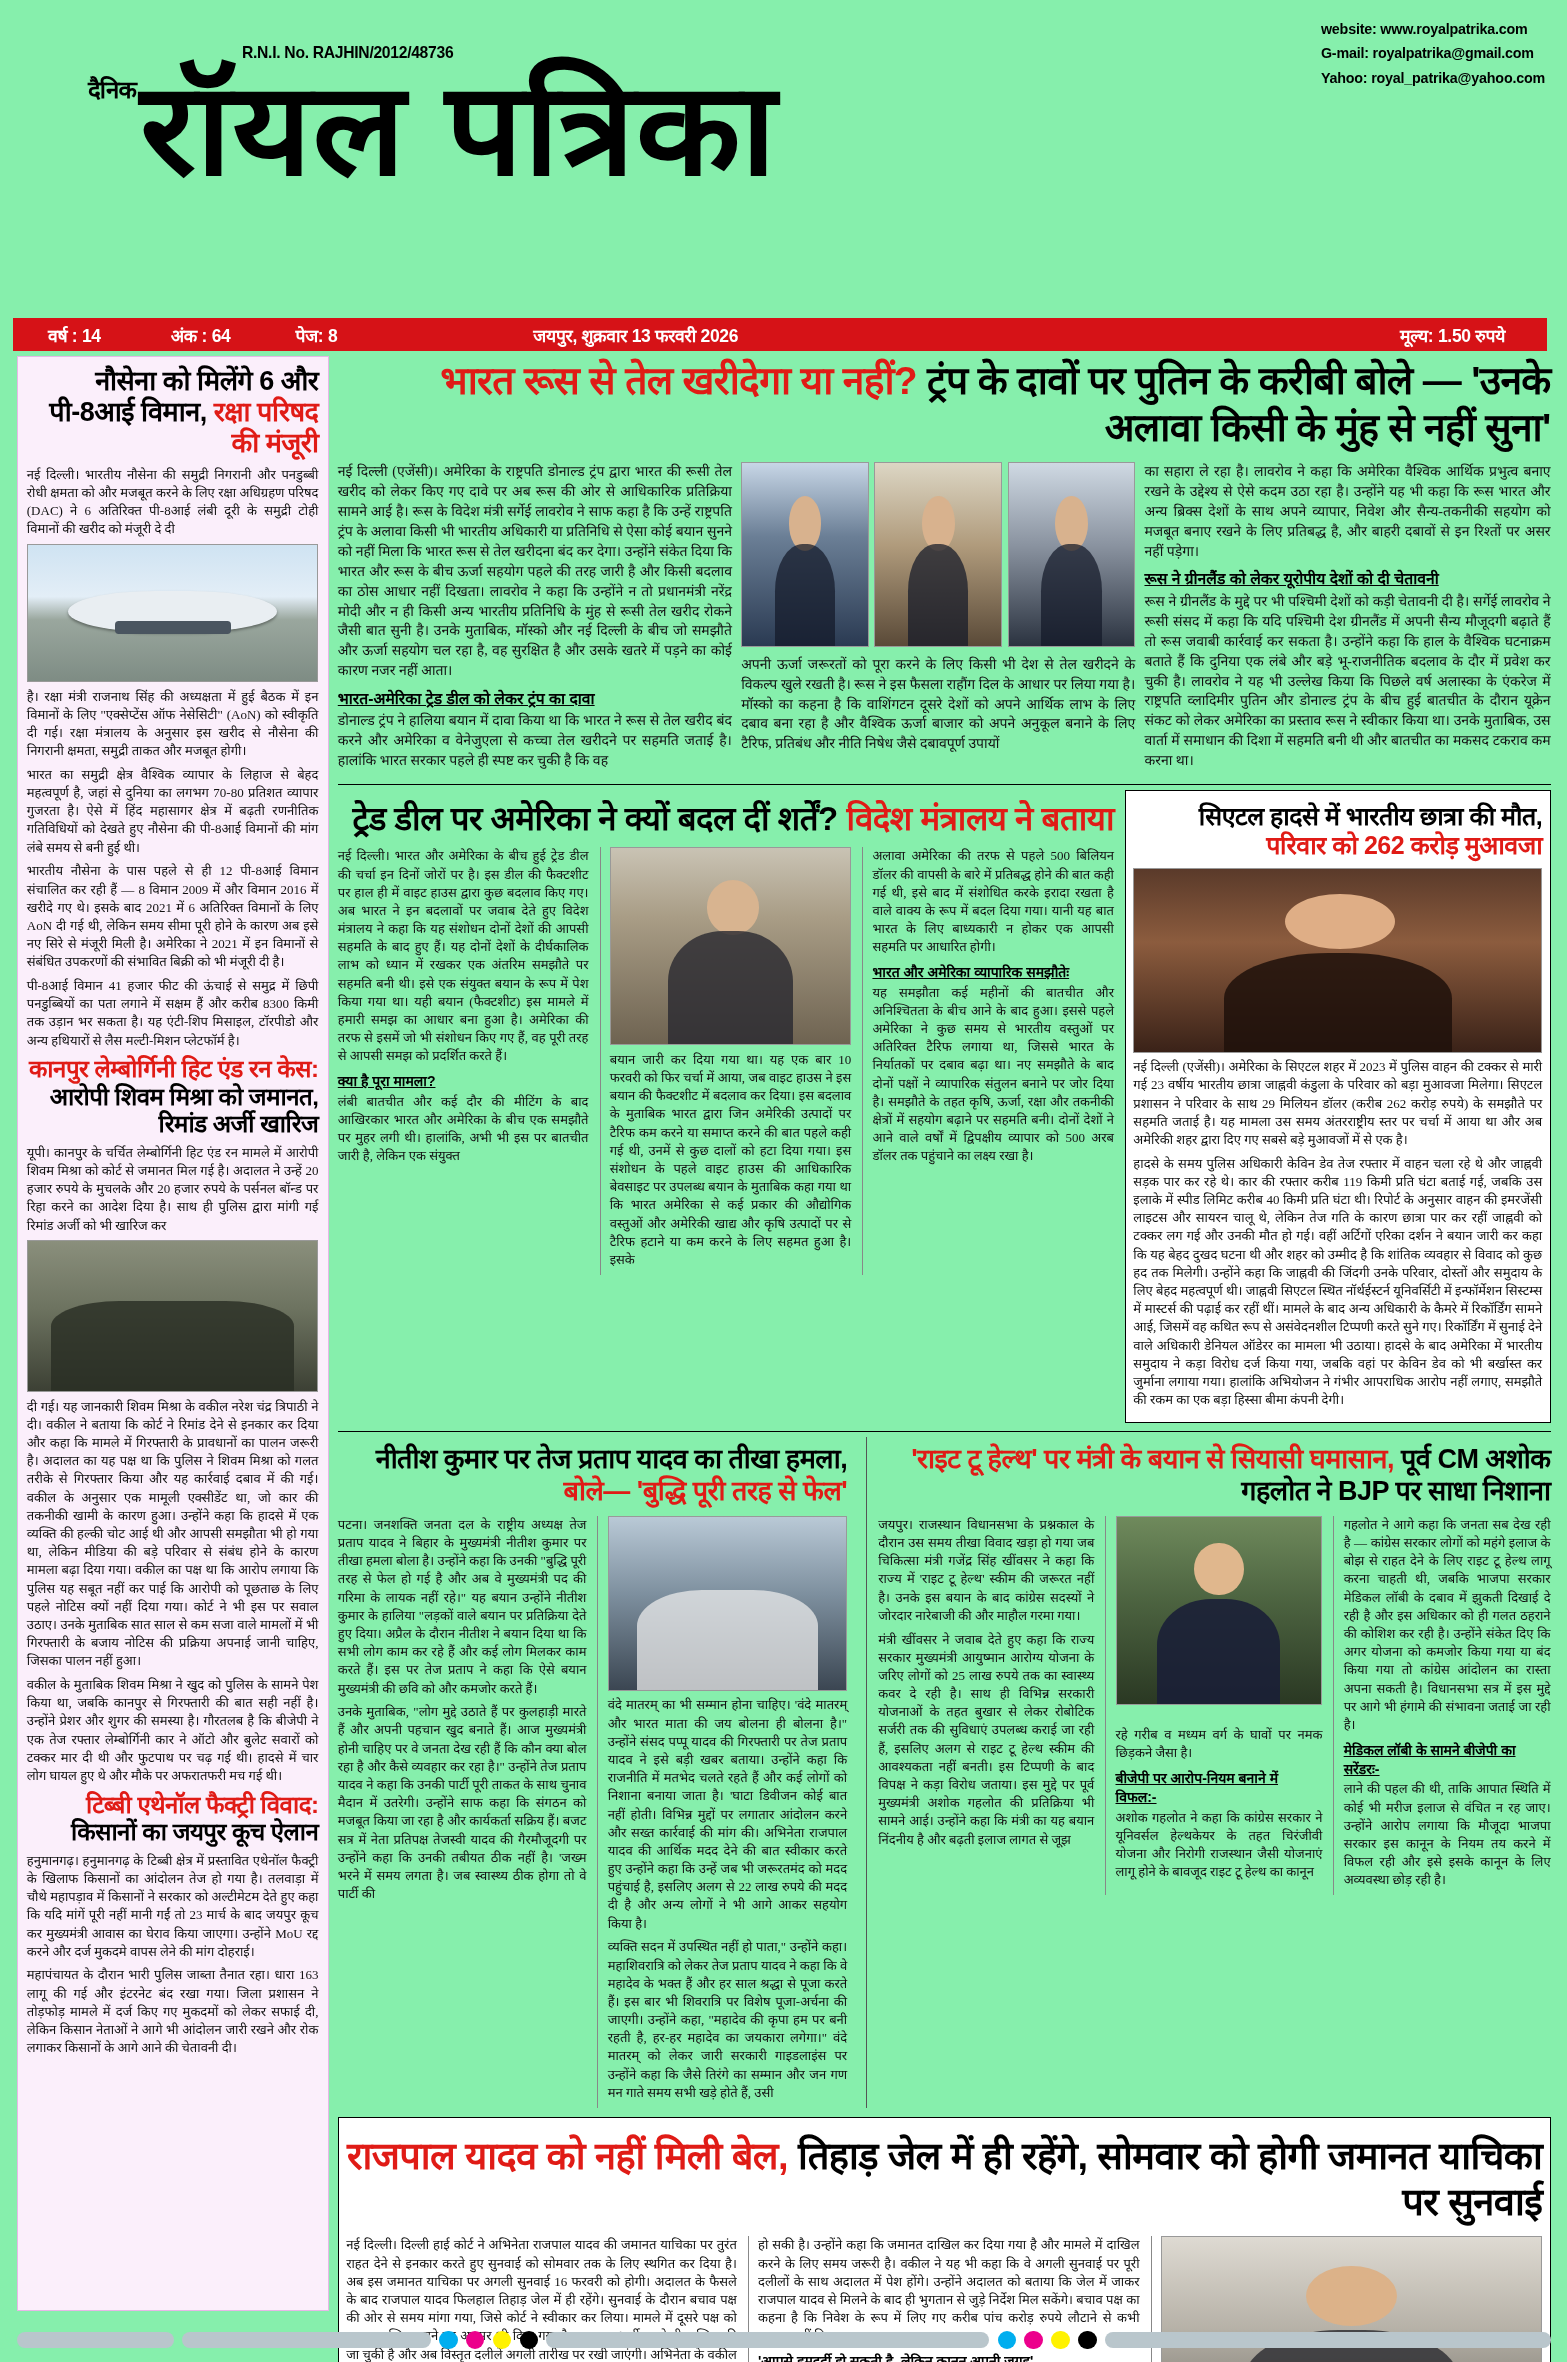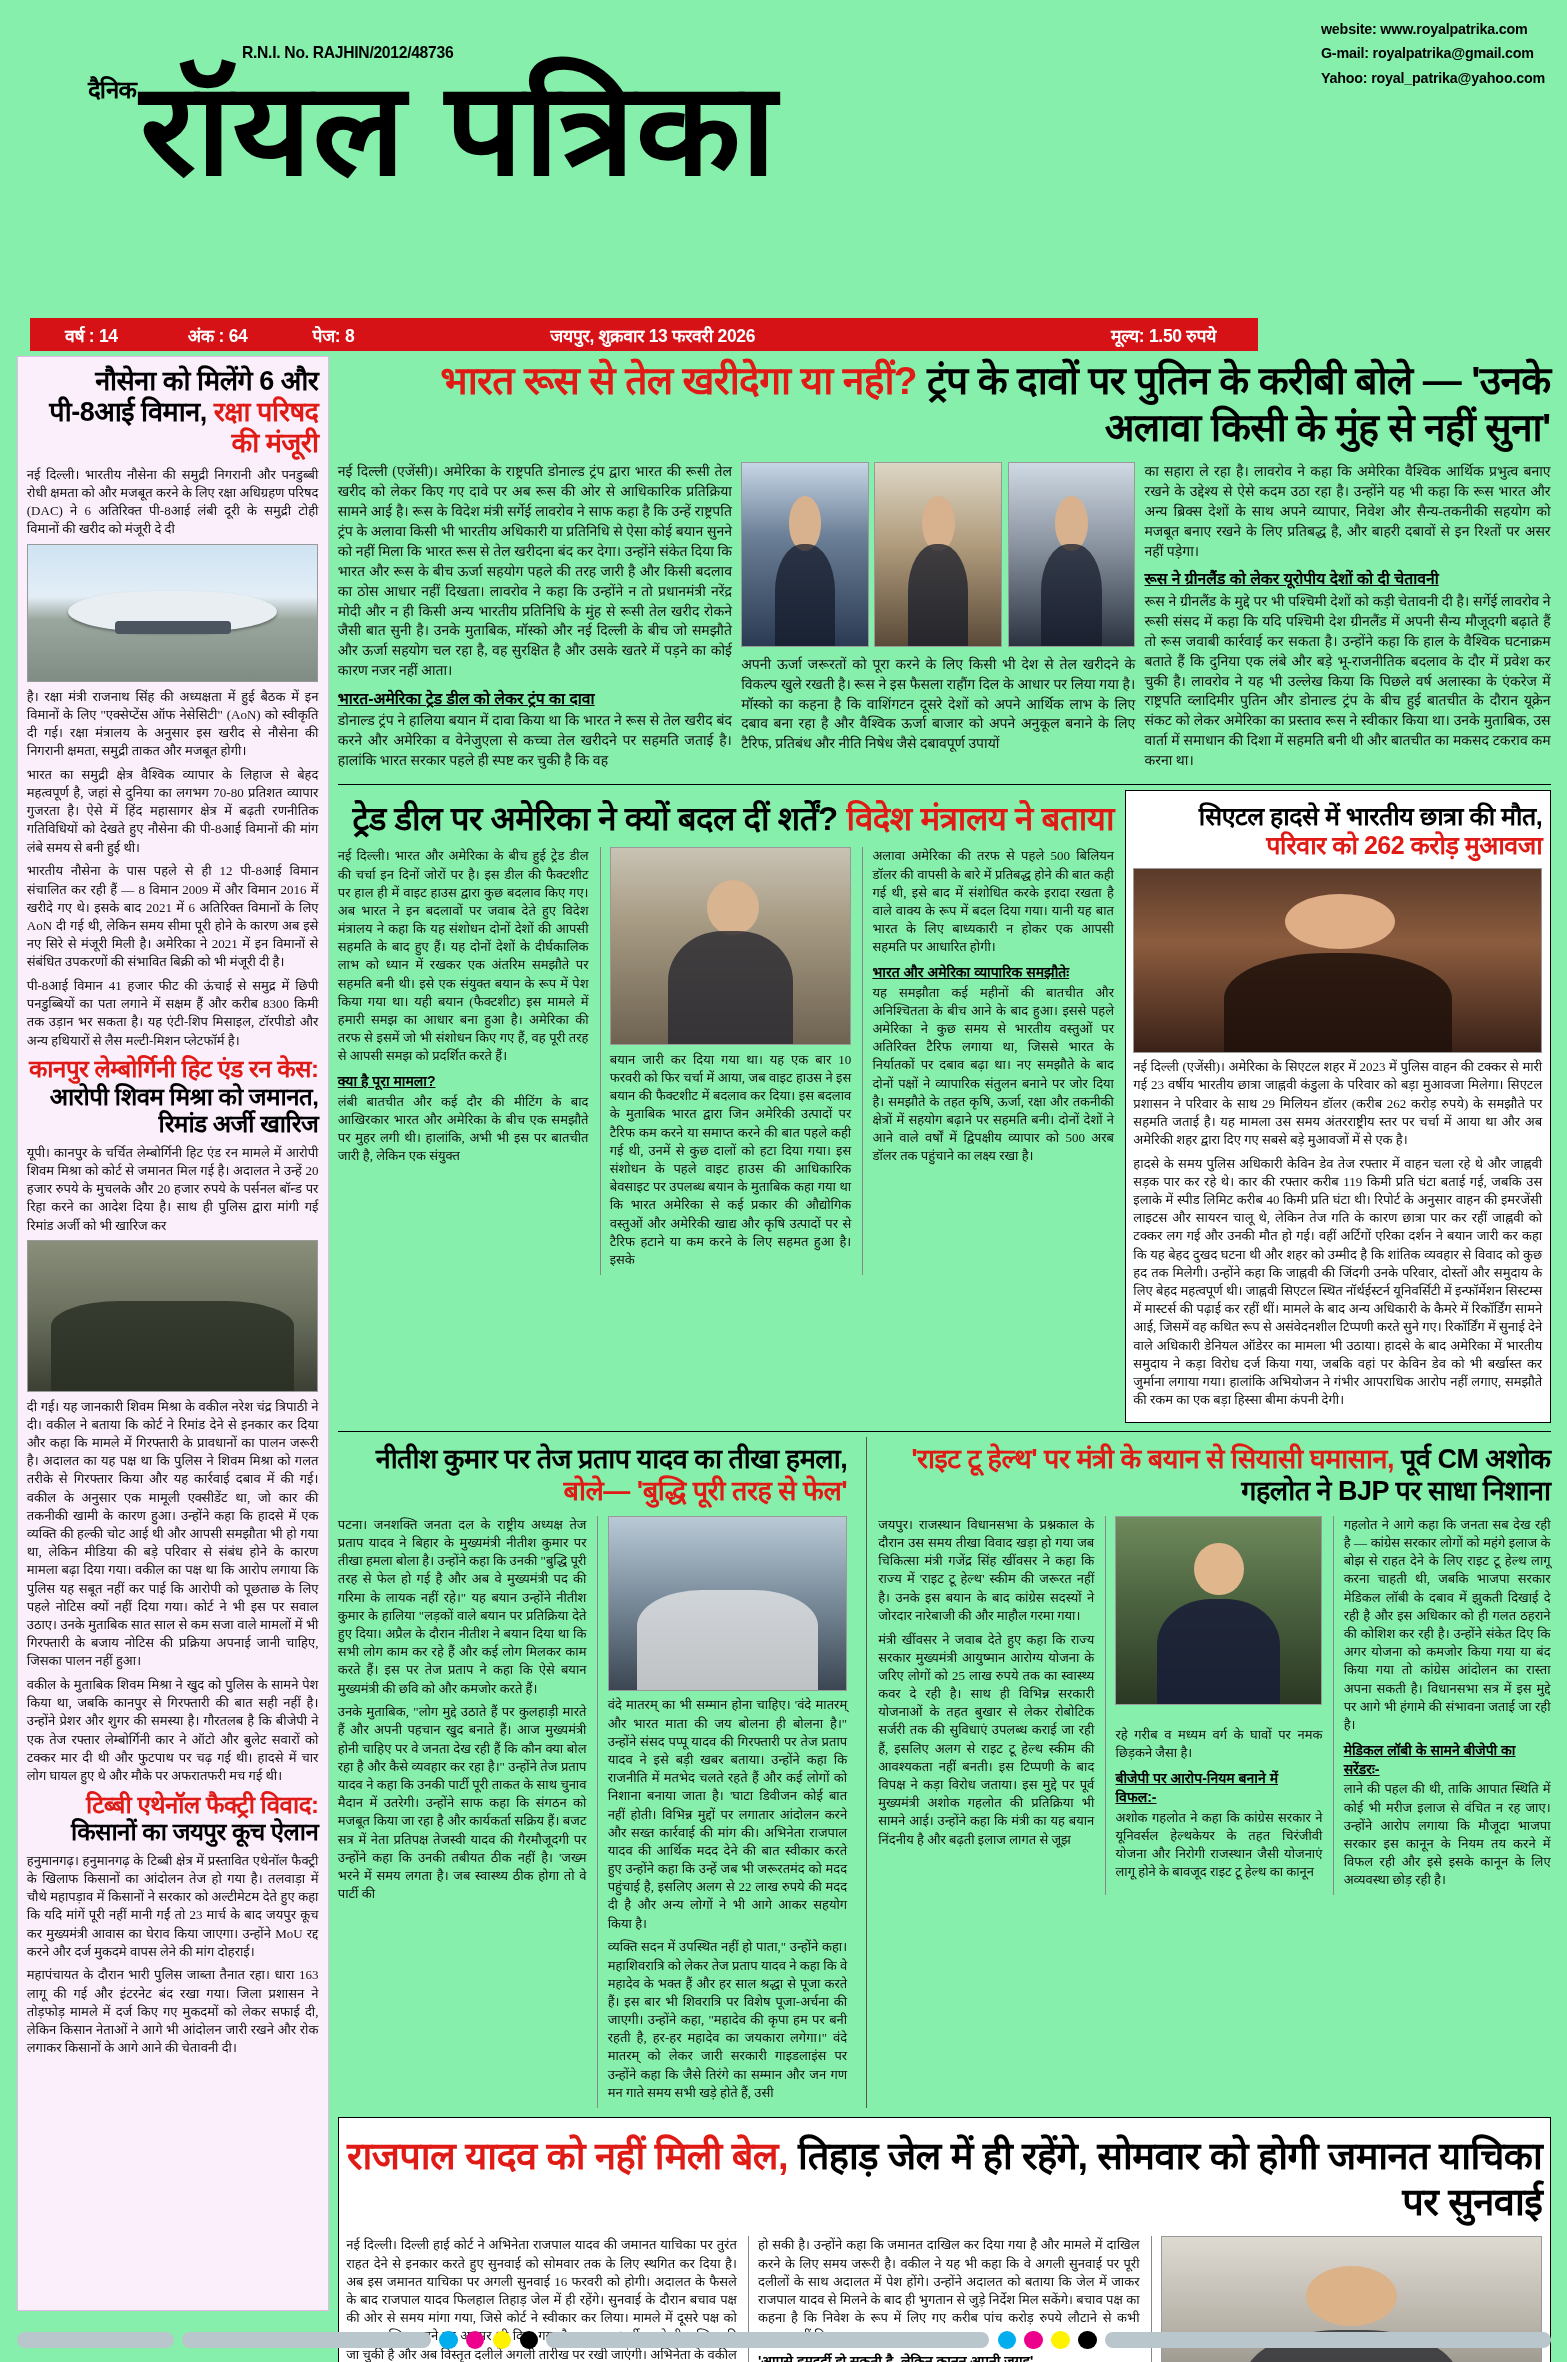--- a/index.html
+++ b/index.html
@@ -70,23 +70,23 @@
     letter-spacing: 0.9px;
     color: #000;
     transform: scaleX(1.06);
     transform-origin: left bottom;
     white-space: nowrap;
   }
 
   
   .infobar {
     position: absolute;
-    left: 30px;
+    left: 13px;
     top: 318px;
-    width: 1228px;
+    width: 1534px;
     height: 33px;
     background: #d61217;
     color: #ffffff;
     display: flex;
     align-items: center;
     font-family: "Liberation Sans", sans-serif;
     font-weight: bold;
     font-size: 17.5px;
     letter-spacing: -0.3px;
   }
@@ -461,21 +461,21 @@
                 <p class="bt bt-s">व्यक्ति सदन में उपस्थित नहीं हो पाता," उन्होंने कहा। महाशिवरात्रि को लेकर तेज प्रताप यादव ने कहा कि वे महादेव के भक्त हैं और हर साल श्रद्धा से पूजा करते हैं। इस बार भी शिवरात्रि पर विशेष पूजा-अर्चना की जाएगी। उन्होंने कहा, "महादेव की कृपा हम पर बनी रहती है, हर-हर महादेव का जयकारा लगेगा।" वंदे मातरम् को लेकर जारी सरकारी गाइडलाइंस पर उन्होंने कहा कि जैसे तिरंगे का सम्मान और जन गण मन गाते समय सभी खड़े होते हैं, उसी</p>
               </div>
             </div>
           </div>
         </div>
 
         <div style="flex:1 1 58%; border-left:0.9px solid #555; padding-left:11px;">
           <div class="hl bot-hl">
             <span class="red">'राइट टू हेल्थ' पर मंत्री के बयान से सियासी घमासान,</span><span> पूर्व CM अशोक गहलोत ने BJP पर साधा निशाना</span>
           </div>
-          <div style="display:flex; gap:11px;">
+          <div style="display:flex; gap:11px;justify-content:flex-end;">
             <div style="flex:1">
               <p class="bt bt-s">जयपुर। राजस्थान विधानसभा के प्रश्नकाल के दौरान उस समय तीखा विवाद खड़ा हो गया जब चिकित्सा मंत्री गजेंद्र सिंह खींवसर ने कहा कि राज्य में 'राइट टू हेल्थ' स्कीम की जरूरत नहीं है। उनके इस बयान के बाद कांग्रेस सदस्यों ने जोरदार नारेबाजी की और माहौल गरमा गया।</p>
               <p class="bt bt-s">मंत्री खींवसर ने जवाब देते हुए कहा कि राज्य सरकार मुख्यमंत्री आयुष्मान आरोग्य योजना के जरिए लोगों को 25 लाख रुपये तक का स्वास्थ्य कवर दे रही है। साथ ही विभिन्न सरकारी योजनाओं के तहत बुखार से लेकर रोबोटिक सर्जरी तक की सुविधाएं उपलब्ध कराई जा रही हैं, इसलिए अलग से राइट टू हेल्थ स्कीम की आवश्यकता नहीं बनती। इस टिप्पणी के बाद विपक्ष ने कड़ा विरोध जताया। इस मुद्दे पर पूर्व मुख्यमंत्री अशोक गहलोत की प्रतिक्रिया भी सामने आई। उन्होंने कहा कि मंत्री का यह बयान निंदनीय है और बढ़ती इलाज लागत से जूझ</p>
             </div>
             <div style="flex:1" class="vline">
               <div style="padding-left:9.2px">
                 <div class="ph-gehlot"></div>
                 <p class="bt bt-s" style="margin-top:21px">रहे गरीब व मध्यम वर्ग के घावों पर नमक छिड़कने जैसा है।</p>
                 <div class="subhead subhead-s">बीजेपी पर आरोप-नियम बनाने में विफल:-</div>
                 <p class="bt bt-s">अशोक गहलोत ने कहा कि कांग्रेस सरकार ने यूनिवर्सल हेल्थकेयर के तहत चिरंजीवी योजना और निरोगी राजस्थान जैसी योजनाएं लागू होने के बावजूद राइट टू हेल्थ का कानून</p>

